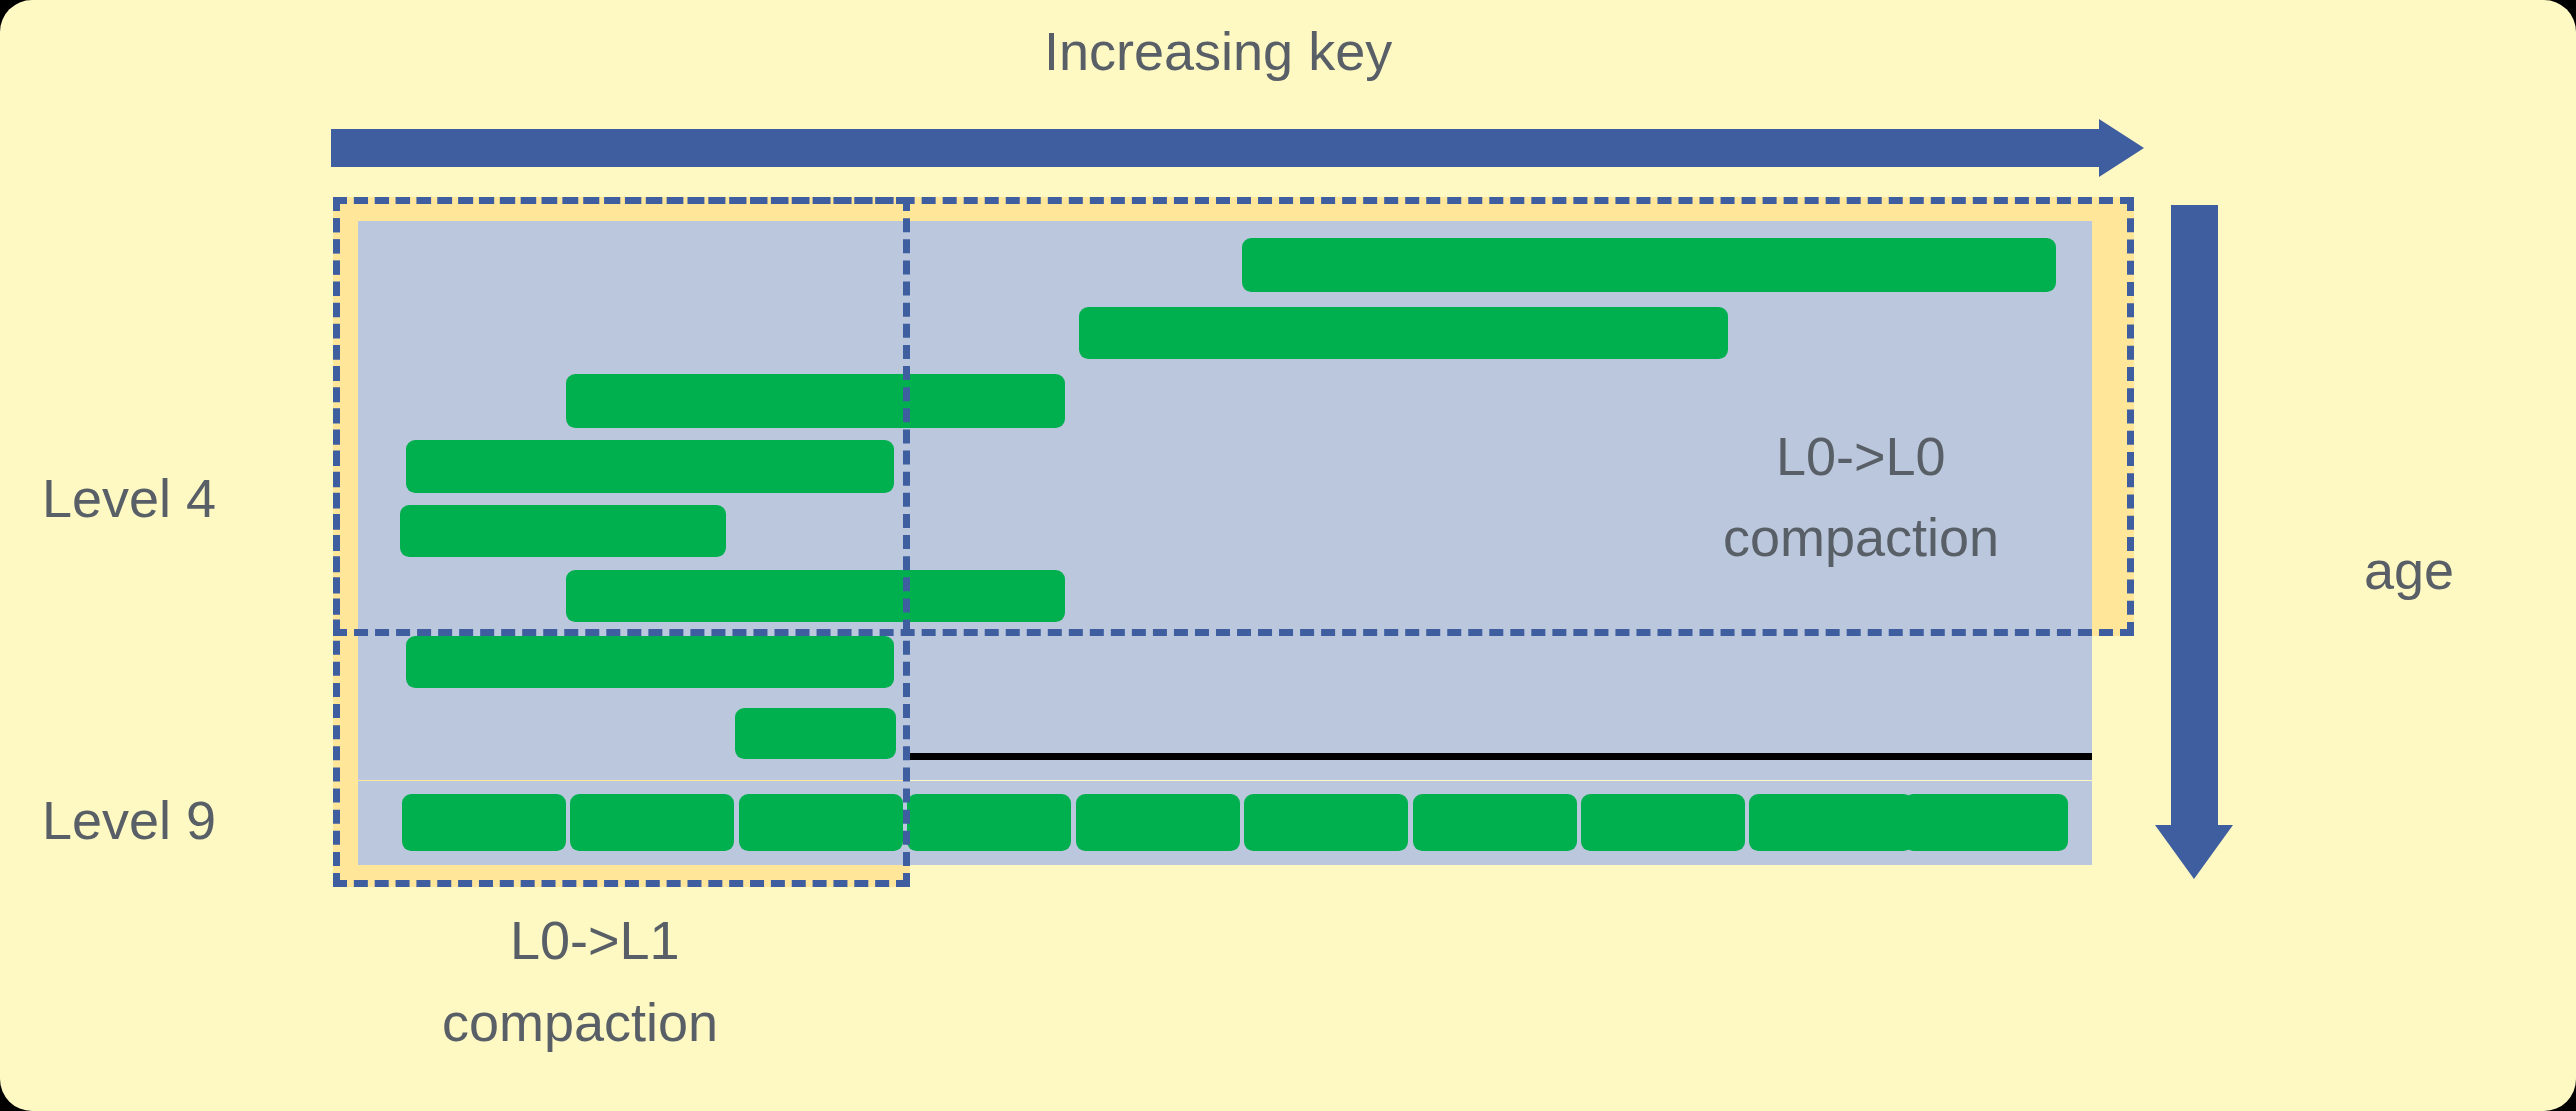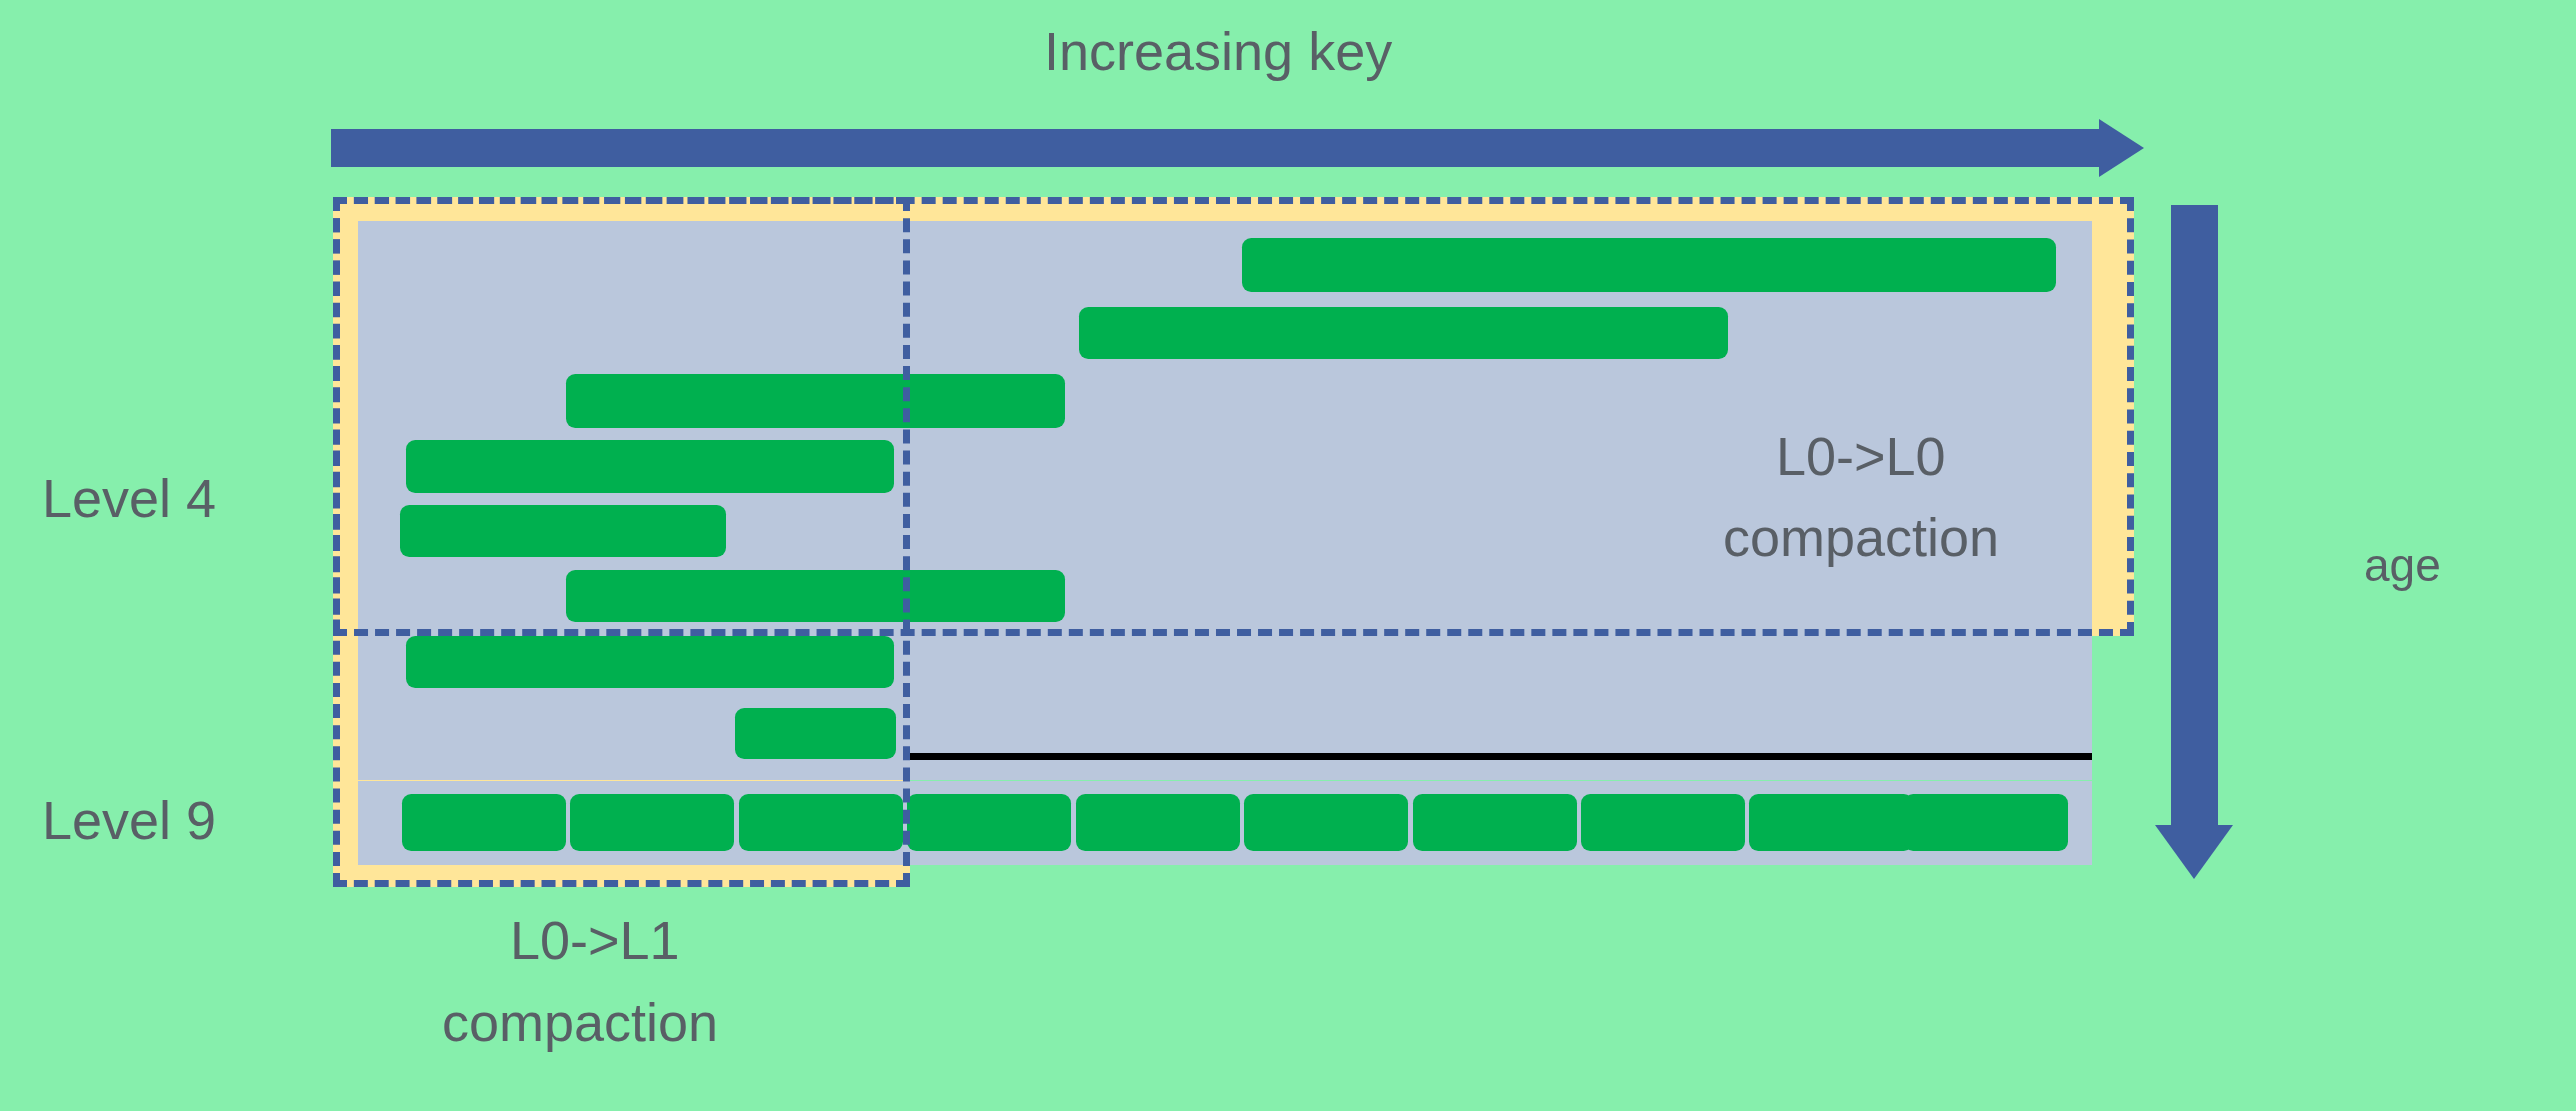--- a/index.html
+++ b/index.html
@@ -1,21 +1,22 @@
 <!DOCTYPE html>
 <html style="font-size:11.3px"><head>
 <meta charset="utf-8">
 <style>
   html,body{margin:0;padding:0;background:#000;}
   #stage{
     position:relative;
     width:2576px;height:1111px;
-    background:#86efac;
+    background:#fef9c3;
     overflow:hidden;
     font-family:"Liberation Sans","DejaVu Sans",sans-serif;
+    border-radius:32px;
   }
   .txt{
     position:absolute;
     color:#595f66;
     font-weight:400;
     line-height:1.16;
     white-space:pre;
     letter-spacing:0px;
   }
 
@@ -73,21 +74,21 @@
 
   <div id="key-arrow">
     <div class="shaft"></div>
     <div class="head"></div>
   </div>
 
   <div id="age-arrow">
     <div class="shaft"></div>
     <div class="head"></div>
   </div>
-  <div class="txt" style="left:2364px;top:539px;font-size:46px;">age</div>
+  <div class="txt" style="left:2364px;top:539px;font-size:54px;">age</div>
 
   <div class="txt" style="left:42px;top:467px;font-size:54px;">Level 4</div>
   <div class="txt" style="left:42px;top:789px;font-size:54px;">Level 9</div>
 
   <div class="yellow-ring" style="left:333px;top:197px;width:1801px;height:439px;"></div>
 
   <div class="yellow-ring" style="left:333px;top:197px;width:577px;height:690px;"></div>
 
   <div class="slab" style="left:358px;top:221px;width:1734px;height:559px;"></div>
 

